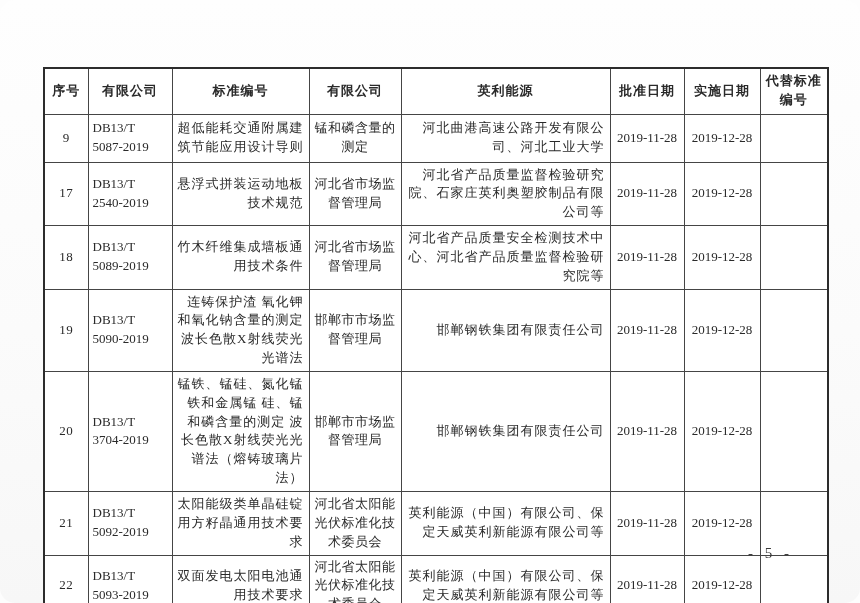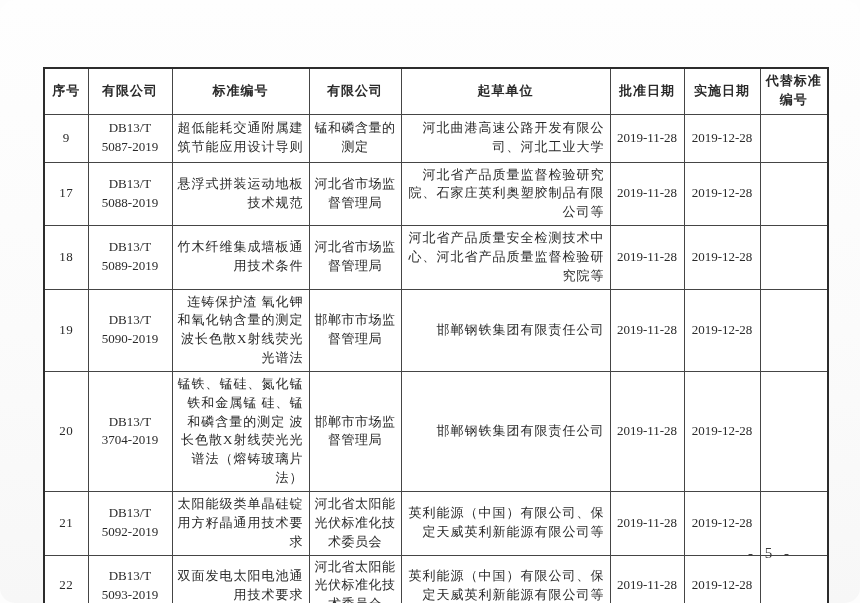--- a/index.html
+++ b/index.html
@@ -36,21 +36,21 @@
   th.hdr {
     font-weight: bold;
     font-size: 13.5px;
     text-align: center;
     letter-spacing: 1px;
     padding: 2px 3px;
   }
   td.c { text-align: center; padding: 2px 3px; letter-spacing: 0.5px; }
   td.l { text-align: right; padding: 3px 5px; letter-spacing: 1px; }
   td.date { text-align: center; white-space: nowrap; padding: 2px 1px; font-size: 13px; font-family: Liberation Serif, serif; }
-  td.code { text-align: center; padding: 2px 4px; font-size: 13px; }
+  td.code { padding: 2px 4px; font-size: 13px; }
   .page-number {
     position: absolute;
     left: 748px; top: 545px;
     font-size: 15px;
     letter-spacing: 4px;
     color: #3a3a3a;
   }
 </style>
 </head>
 <body>
@@ -67,40 +67,40 @@
         <col style="width:74px">
         <col style="width:76px">
         <col style="width:68px">
     </colgroup>
     <thead>
       <tr style="height:46px">
         <th class="hdr">序号</th>
         <th class="hdr">有限公司</th>
         <th class="hdr">标准编号</th>
         <th class="hdr">有限公司</th>
-        <th class="hdr">起草单位</th>
+        <th class="hdr">英利能源</th>
         <th class="hdr">批准日期</th>
         <th class="hdr">实施日期</th>
         <th class="hdr">代替标准编号</th>
       </tr>
     </thead>
     <tbody>
       <tr style="height:48px">
         <td class="c">9</td>
         <td class="code">DB13/T 5087-2019</td>
         <td class="l">超低能耗交通附属建筑节能应用设计导则</td>
         <td class="c">锰和磷含量的测定</td>
         <td class="l">河北曲港高速公路开发有限公司、河北工业大学</td>
         <td class="date">2019-11-28</td>
         <td class="date">2019-12-28</td>
         <td class="c"></td>
       </tr>
       <tr style="height:45px">
         <td class="c">17</td>
-        <td class="code">DB13/T 5088-2019</td>
+        <td class="code">DB13/T 2540-2019</td>
         <td class="l">悬浮式拼装运动地板技术规范</td>
         <td class="c">河北省市场监督管理局</td>
         <td class="l">河北省产品质量监督检验研究院、石家庄英利奥塑胶制品有限公司等</td>
         <td class="date">2019-11-28</td>
         <td class="date">2019-12-28</td>
         <td class="c"></td>
       </tr>
       <tr style="height:55px">
         <td class="c">18</td>
         <td class="code">DB13/T 5089-2019</td>

